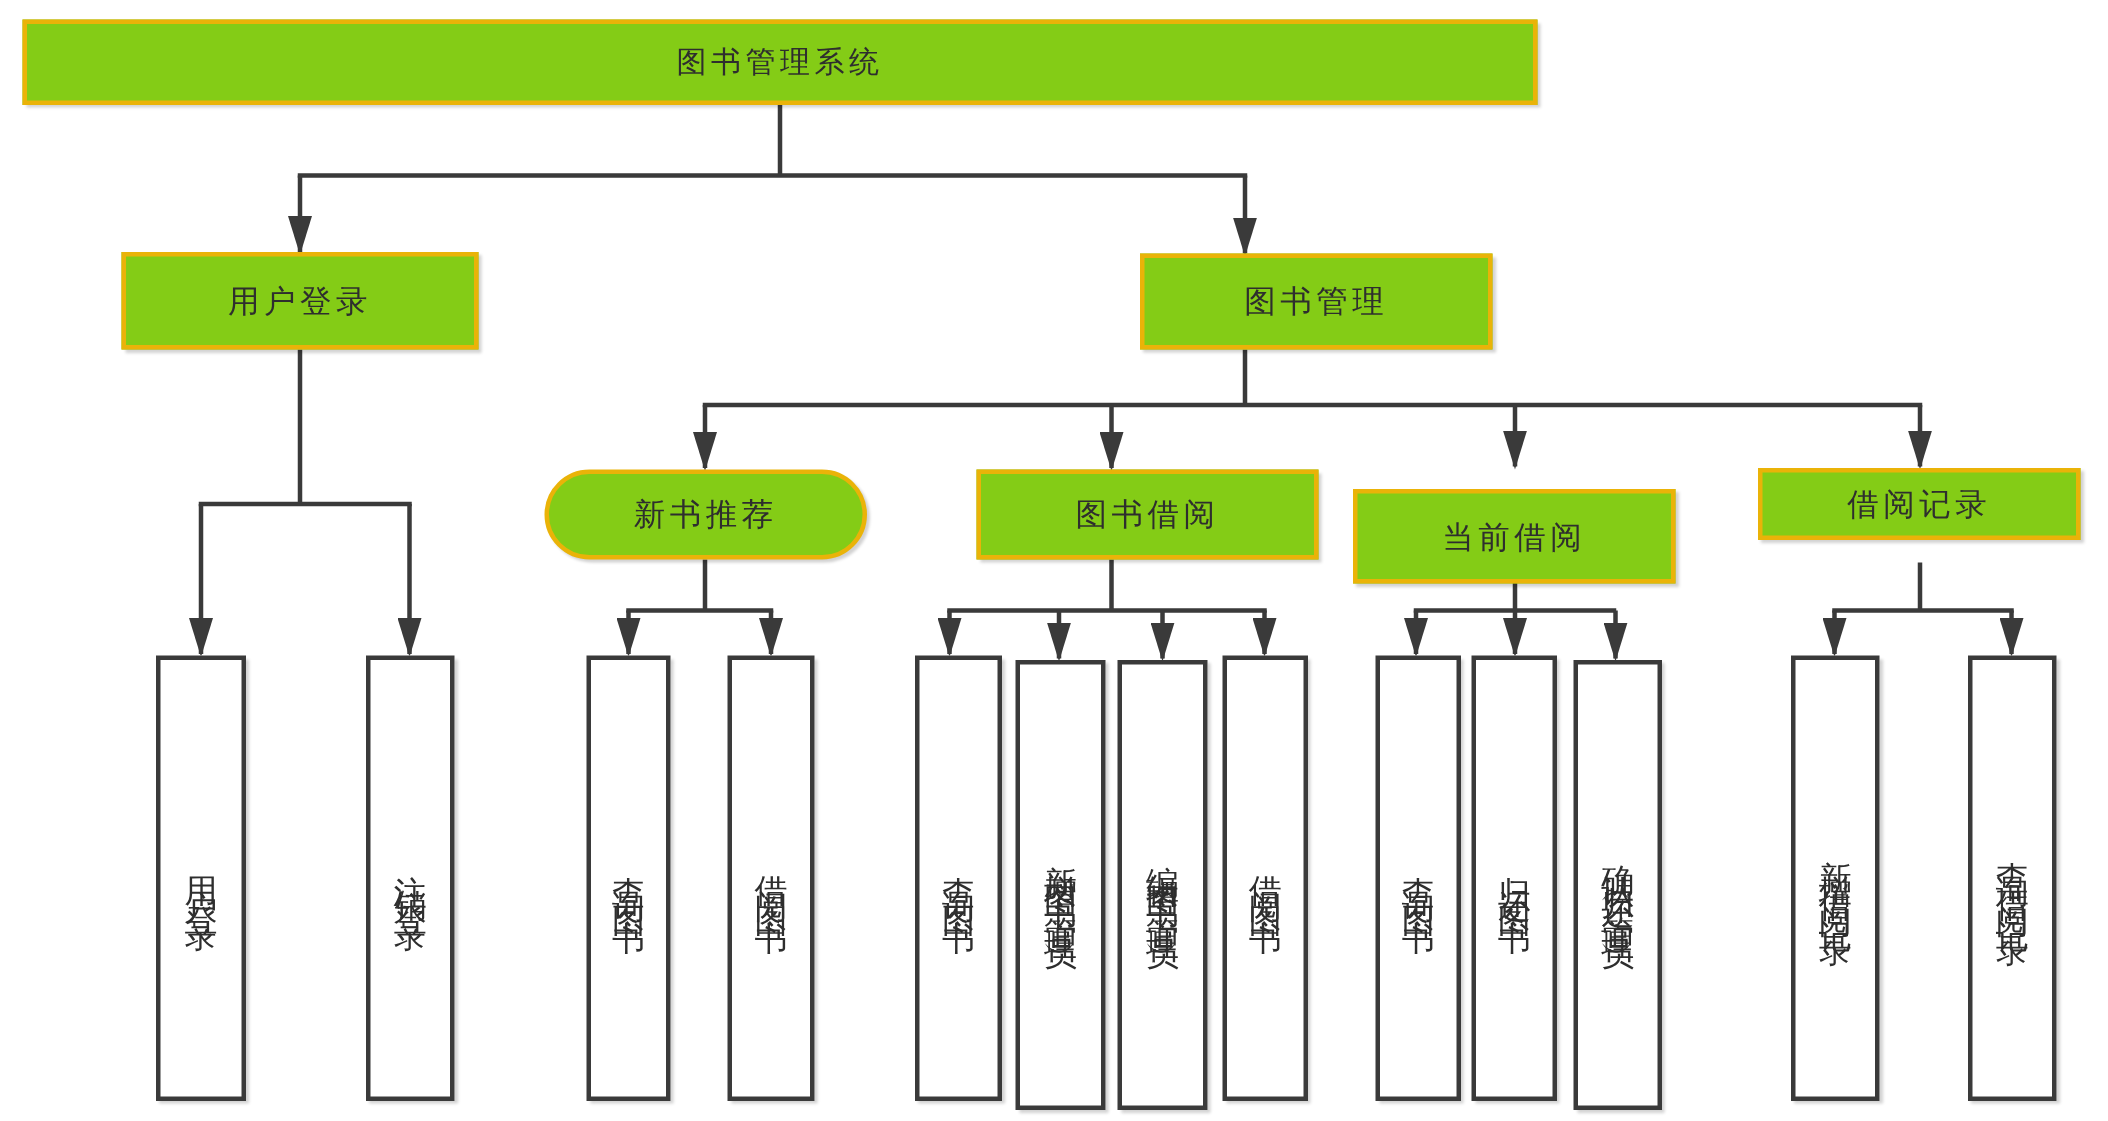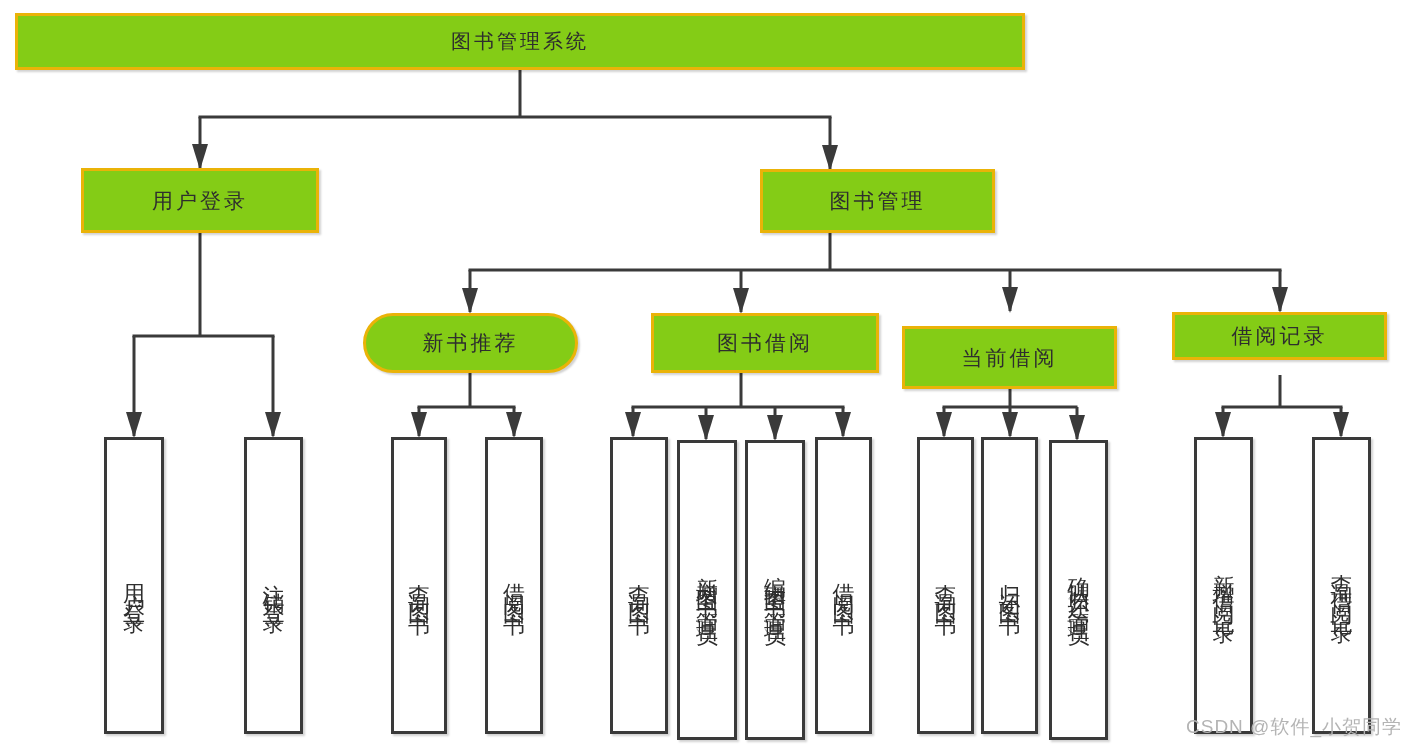--- a/index.html
+++ b/index.html
@@ -152,14 +152,13 @@
     <span class="vtext">确认归还（管理员）</span>
   </div>
 
   <div class="vbox" style="left:1194px; top:437px; width:59px; height:297px;">
     <span class="vtext">新增借阅记录</span>
   </div>
   <div class="vbox" style="left:1312px; top:437px; width:59px; height:297px;">
     <span class="vtext">查询借阅记录</span>
   </div>
 
-  <div id="watermark">CSDN @软件_小贺同学</div>
 </div>
 
 </body></html>

